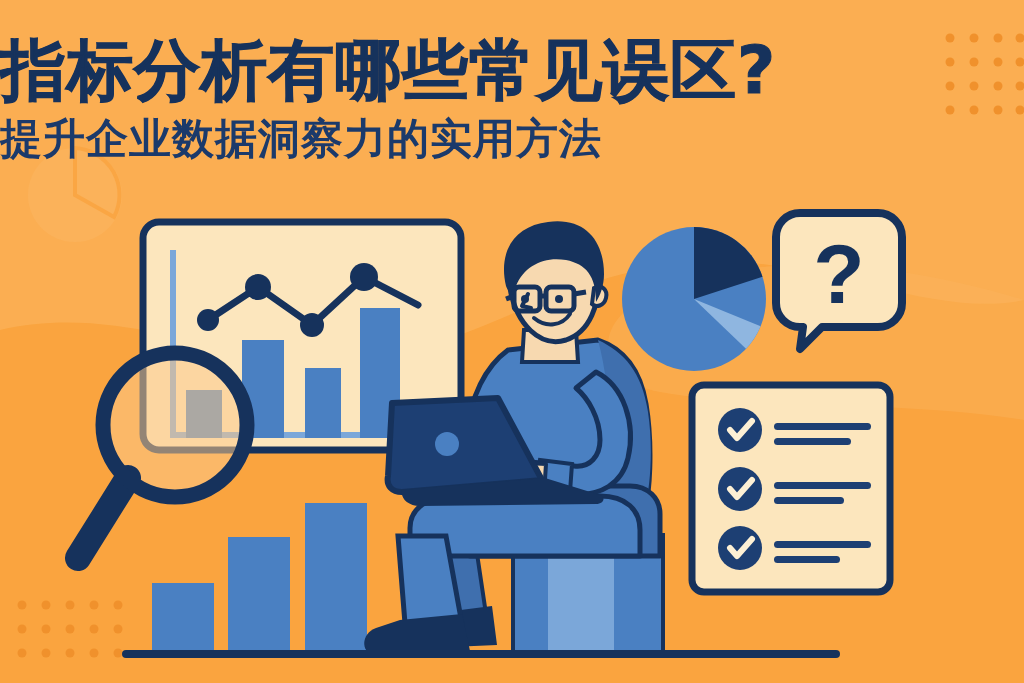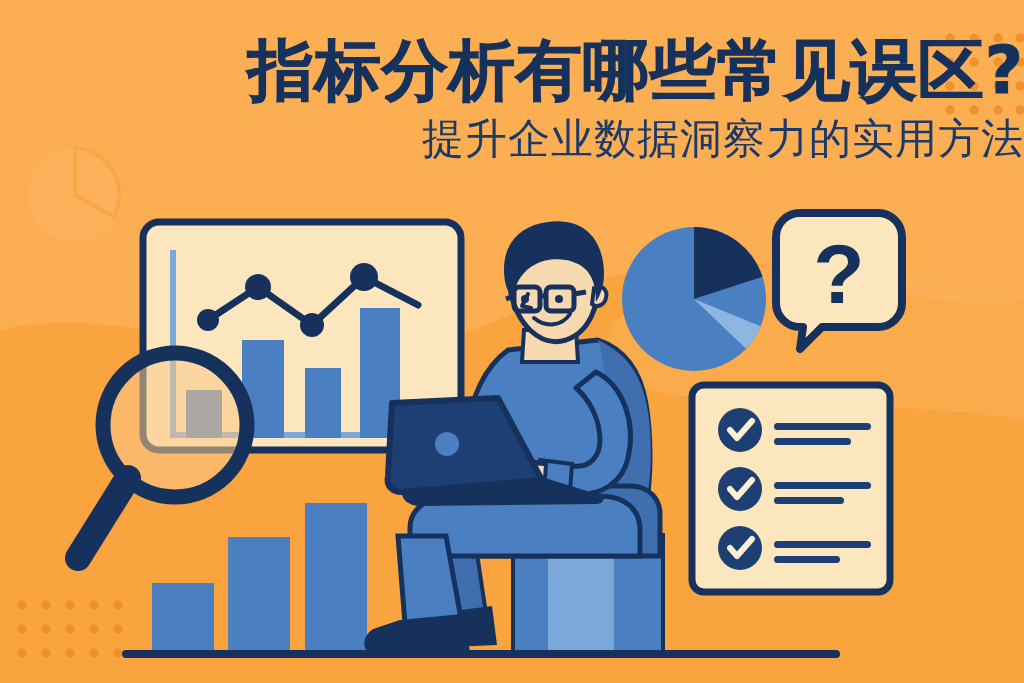--- a/index.html
+++ b/index.html
@@ -8,37 +8,37 @@
     width:1024px;height:683px;
     overflow:hidden;
     font-family:"Liberation Sans","DejaVu Sans",sans-serif;
     background:#faa43f;
   }
   #bg-svg, #art-svg{position:absolute;left:0;top:0;width:1024px;height:683px;}
   #art-svg{pointer-events:none;}
 
   .title-block{
     position:absolute;left:0;top:36px;width:1024px;
-    text-align:right;z-index:20;
+    text-align:left;z-index:20;
   }
   .main-title{
     margin:0;
     font-size:66px;
     line-height:1.06;
     font-weight:bold;
     color:#16325c;
     letter-spacing:1px;
     font-family:"DejaVu Sans","Liberation Sans",sans-serif;
     -webkit-text-stroke:1px #16325c;
   }
   .sub-title{
     margin:10px 0 0 0;
     font-size:42px;
     line-height:1.1;
-    font-weight:normal;
+    font-weight:bold;
     color:#1b3a6b;
     letter-spacing:1px;
     font-family:"DejaVu Sans","Liberation Sans",sans-serif;
   }
 </style>
 </head>
 <body>
 
 <div id="stage">
 

